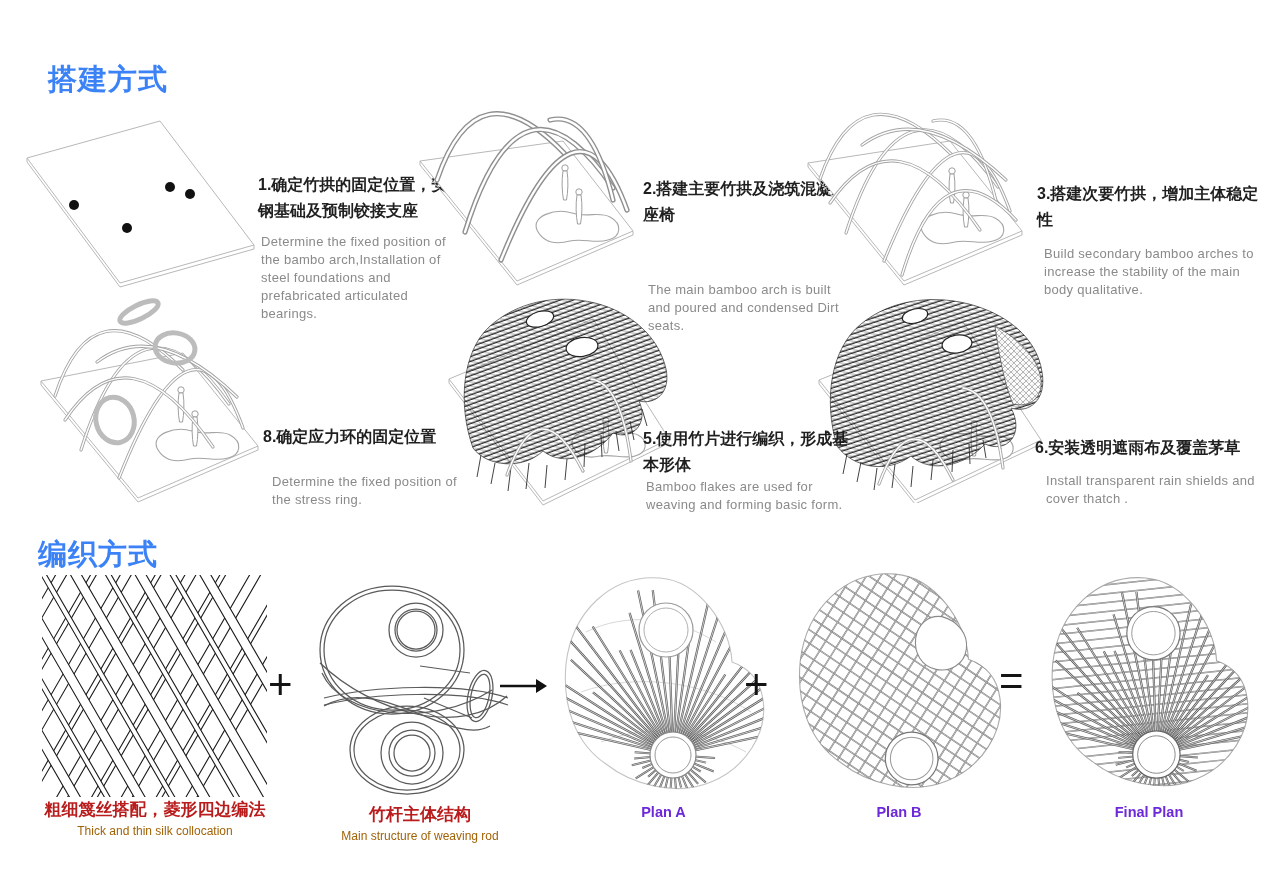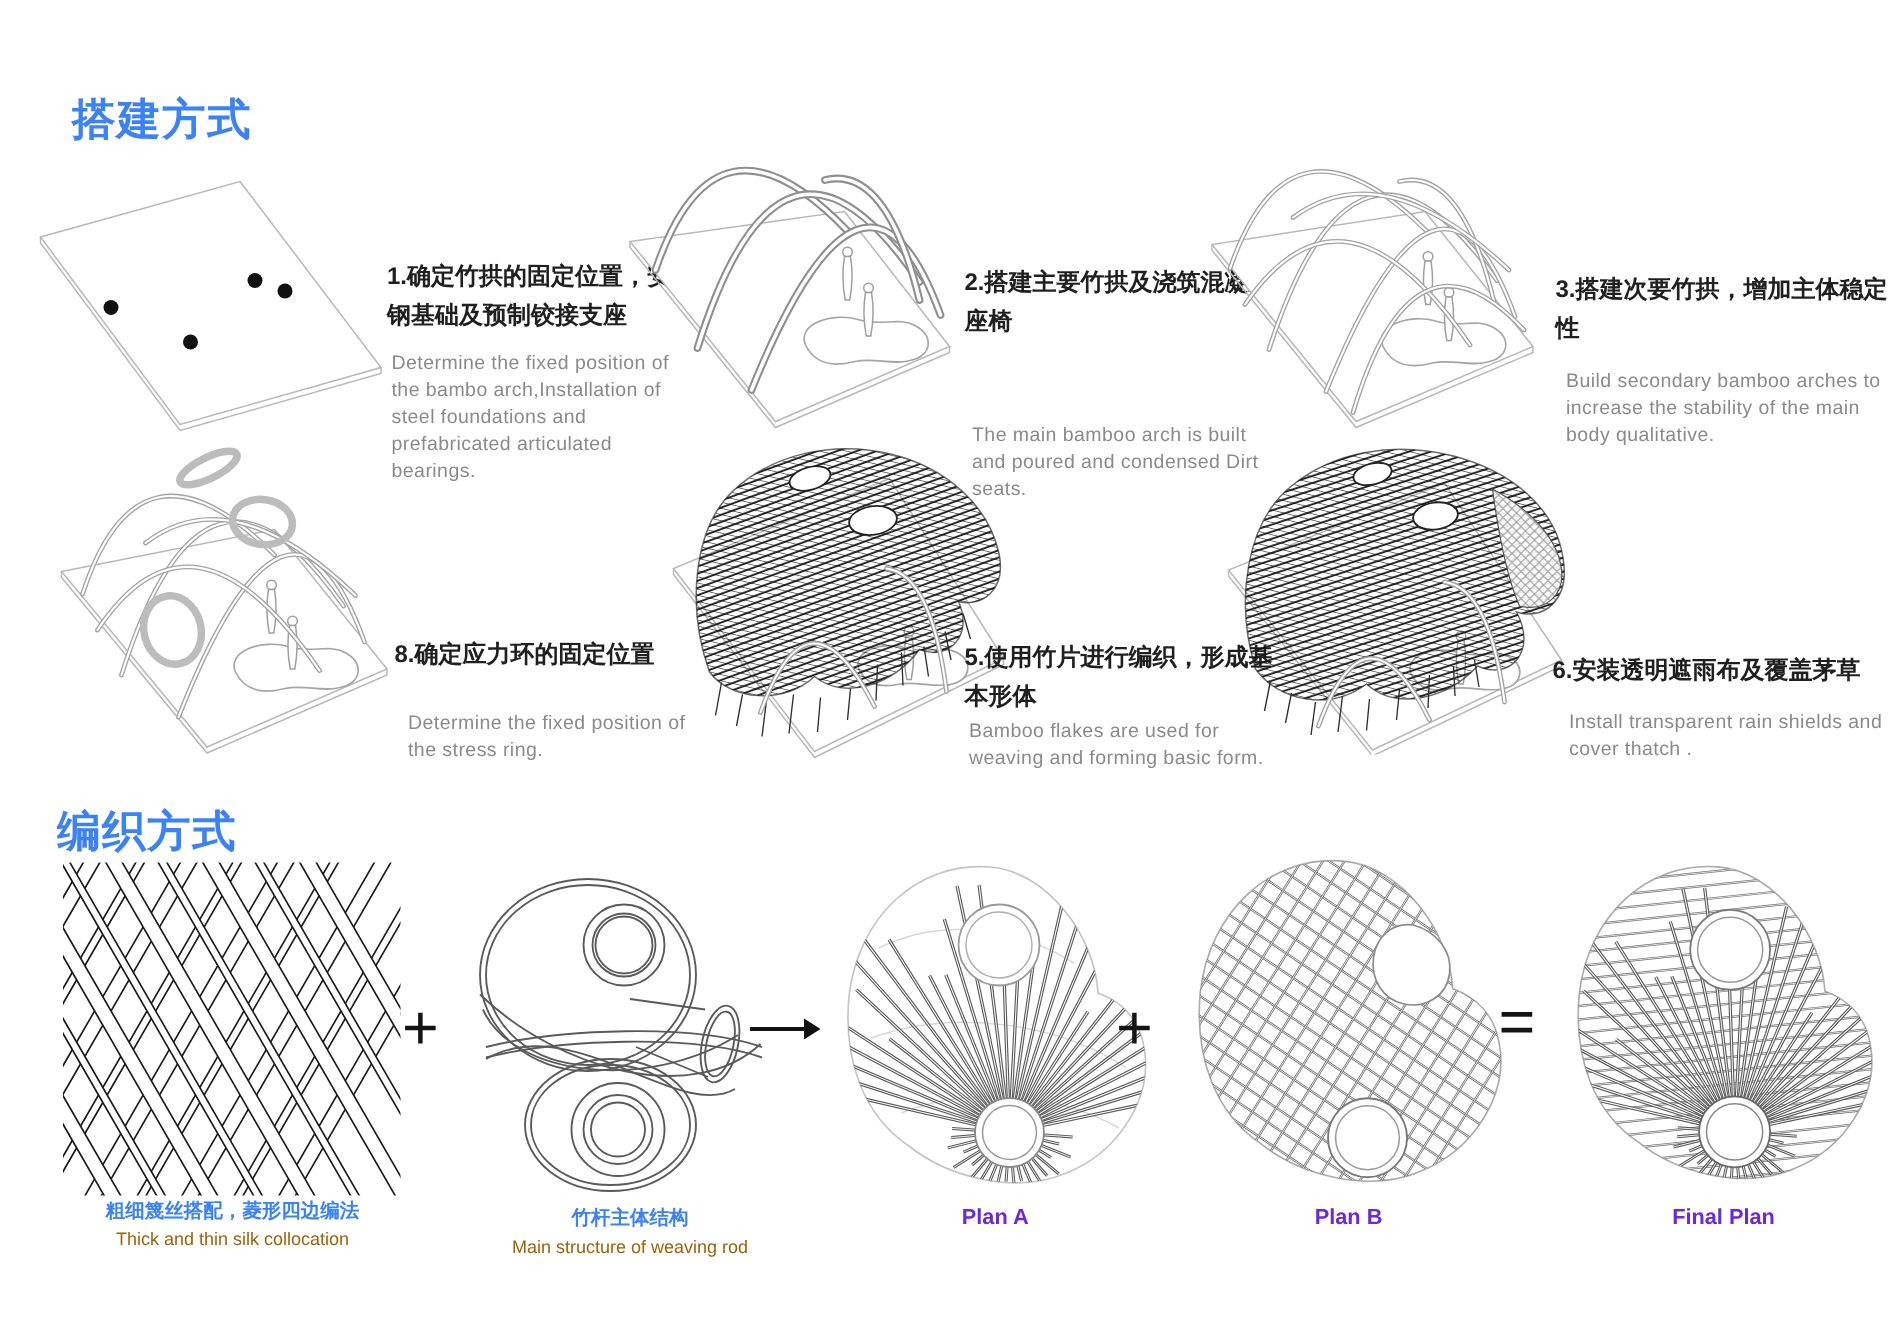--- a/index.html
+++ b/index.html
@@ -2,21 +2,21 @@
 <html><head>
 <meta charset="utf-8">
 <style>
   html,body{margin:0;padding:0;background:#fff;}
   .canvas{position:relative;width:1267px;height:896px;background:#ffffff;overflow:hidden;
           font-family:"Liberation Sans","DejaVu Sans",sans-serif;color:#1a1a1a;}
   .abs{position:absolute;}
   .title{font-size:29px;font-weight:700;color:#3b82f6;letter-spacing:1px;}
   .zh{font-size:16px;line-height:1.65;color:#1f1f1f;font-weight:600;}
   .en{font-size:13px;line-height:1.38;color:#8a8a8a;letter-spacing:.3px;}
-  .cap-zh{font-size:13px;color:#3b82f6;font-weight:600;text-align:center;}
+  .cap-zh{font-size:17px;color:#b91c1c;font-weight:600;text-align:center;}
   .cap-en{font-size:12px;color:#a16207;text-align:center;margin-top:3px;font-weight:400;}
   .plan-label{font-size:14.5px;font-weight:700;color:#6d28d9;text-align:center;}
   .op{font-size:42px;color:#141414;font-weight:400;line-height:1;}
   
   .plate{fill:#fff;stroke:#b8b8b8;stroke-width:1;}
   .edge{fill:none;stroke:#b8b8b8;stroke-width:1;}
   .tubeD{fill:none;stroke:#8f8f8f;stroke-width:5.2;stroke-linecap:round;}
   .tubeL{fill:none;stroke:#fff;stroke-width:2.4;stroke-linecap:round;}
   .arcD{fill:none;stroke:#a3a3a3;stroke-width:3.2;stroke-linecap:round;}
   .arcL{fill:none;stroke:#fff;stroke-width:1.4;stroke-linecap:round;}

